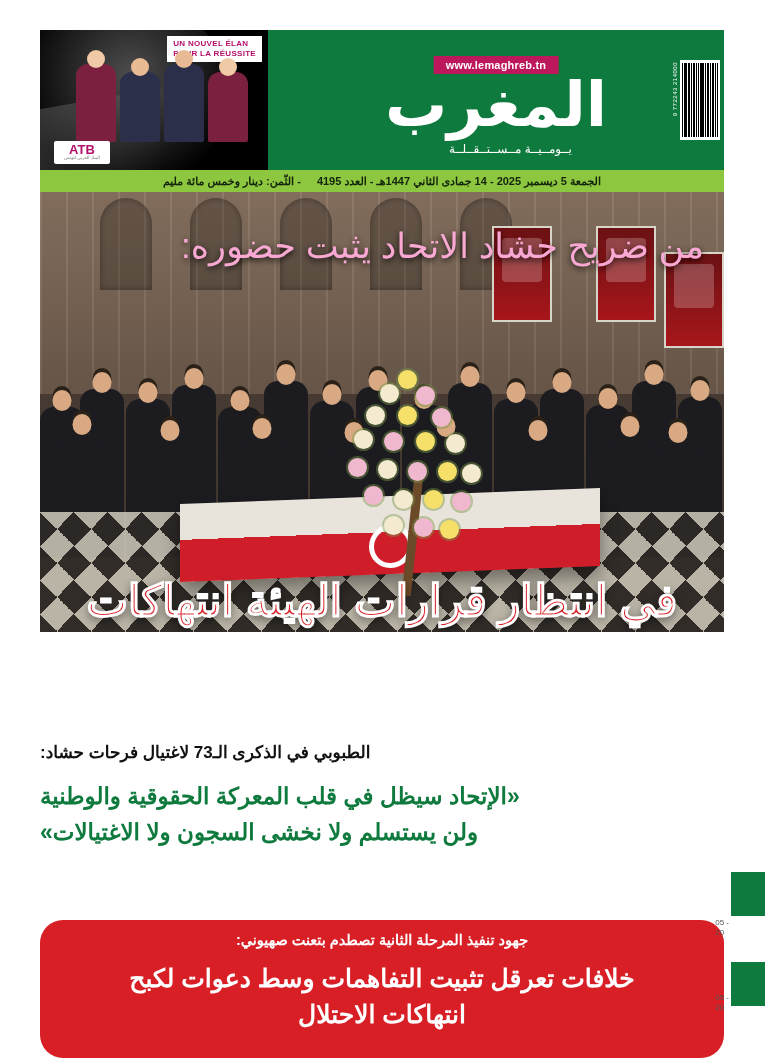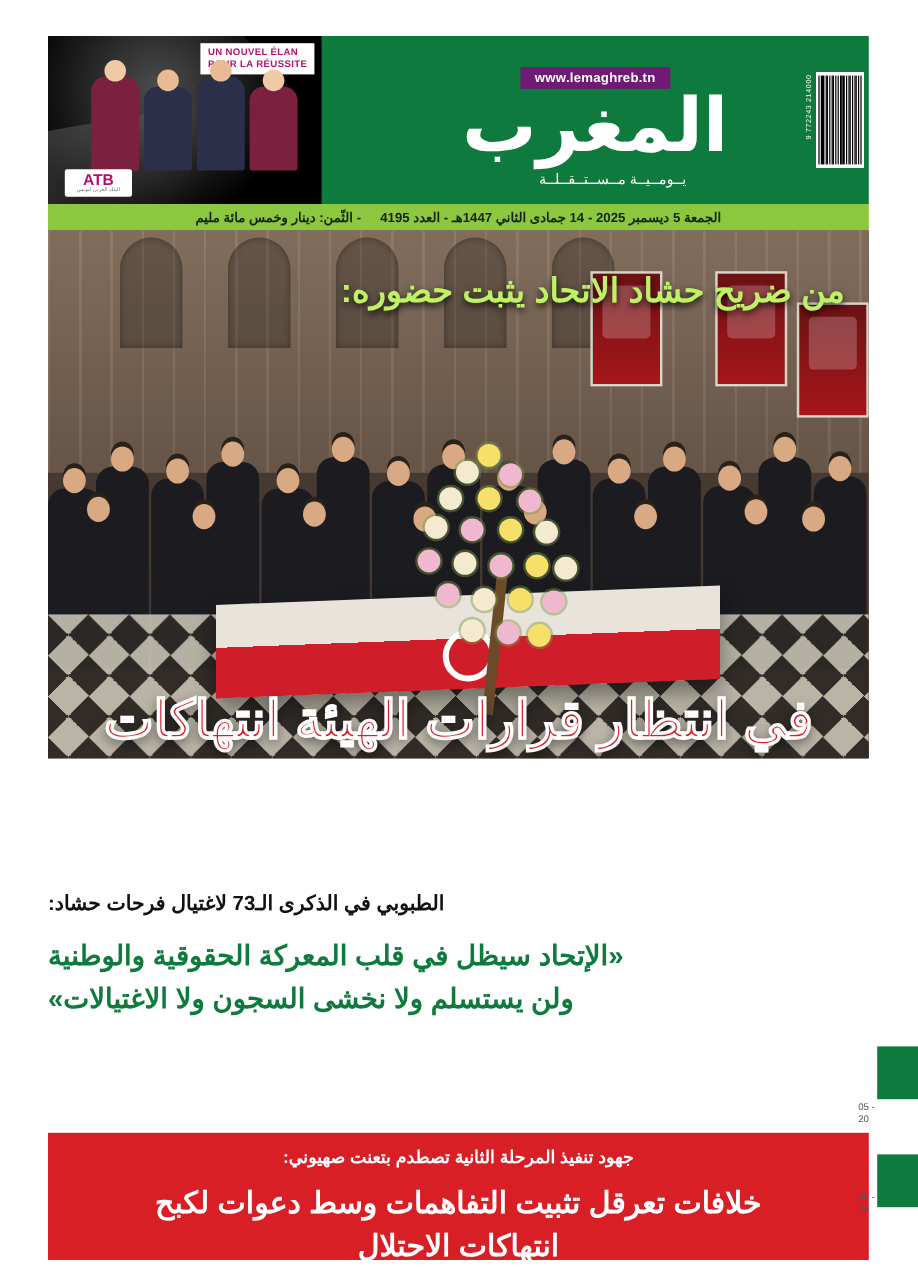--- a/index.html
+++ b/index.html
@@ -110,21 +110,21 @@
   }
 
   .masthead-main {
     flex: 1 1 auto;
     position: relative;
   }
   .site-url {
     position: absolute;
     top: 26px; left: 50%;
     transform: translateX(-50%);
-    background: #701a75;
+    background: #be185d;
     color: #ffffff;
     font-size: 11px;
     font-weight: bold;
     padding: 3px 12px;
     direction: ltr;
     letter-spacing: .2px;
   }
   .paper-title {
     position: absolute;
     top: 46px; left: 0; right: 0;
@@ -288,23 +288,23 @@
   .wreath .stand {
     position: absolute;
     left: 68px; bottom: 0;
     width: 9px; height: 120px;
     background: #6b4a2a;
     transform: rotate(6deg);
   }
   .hero-headline {
     position: absolute;
     right: 20px; top: 34px;
-    color: #bef264;
-    font-size: 28px;
-    font-weight: bold;
+    color: #f9a8d4;
+    font-size: 35px;
+    font-weight: normal;
     text-shadow: 0 2px 6px rgba(0,0,0,.85);
     white-space: nowrap;
   }
   .hero-overlay-title {
     position: absolute;
     left: 0; right: 0; bottom: 8px;
     text-align: center;
     color: #d91f26;
     font-size: 44px;
     font-weight: bold;
@@ -330,26 +330,27 @@
   .lead-quote {
     color: #0f7a3d;
     font-size: 23px;
     font-weight: bold;
     line-height: 1.55;
   }
 
   
   .bottom-band {
     position: absolute;
-    left: 40px; top: 944px;
-    width: 684px; height: 106px;
+    left: 40px; top: 920px;
+    width: 684px; height: 138px;
     background: #d81f26;
     color: #ffffff;
     text-align: center;
     padding: 12px 22px 0;
+    border-radius: 23px;
   }
   .bottom-kicker {
     font-size: 14.5px;
     font-weight: bold;
     margin-bottom: 12px;
   }
   .bottom-head {
     font-size: 25px;
     font-weight: bold;
     line-height: 1.45;

